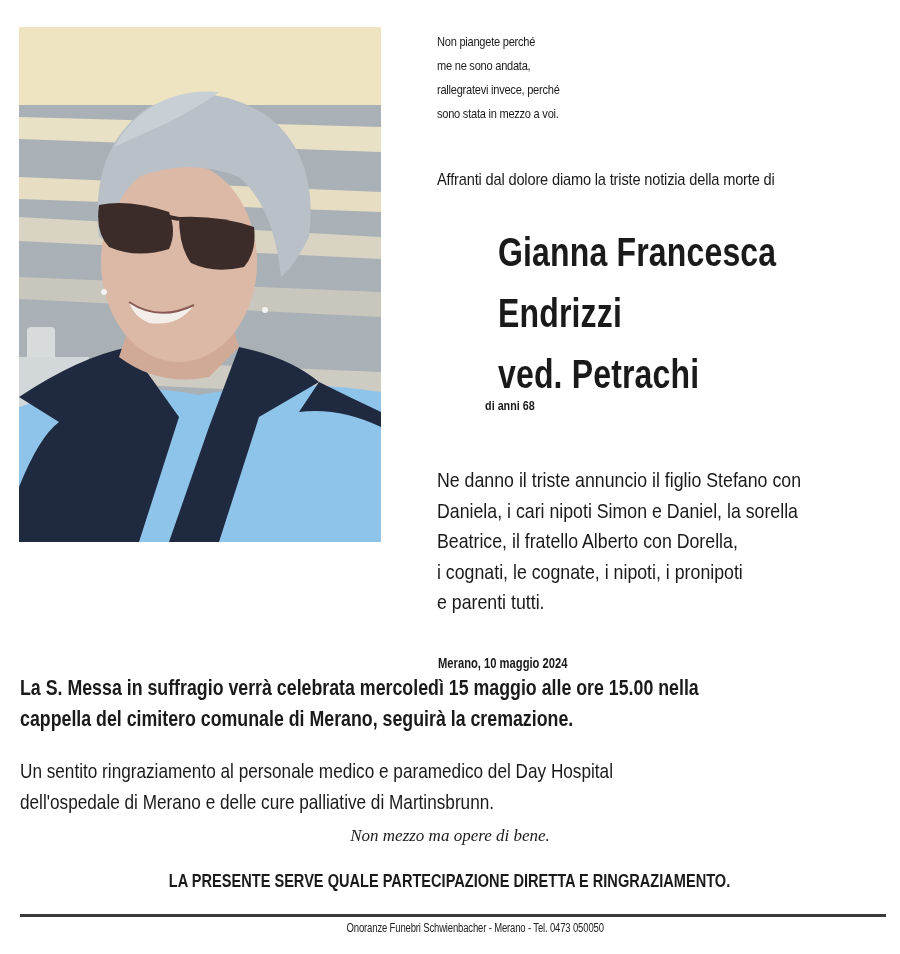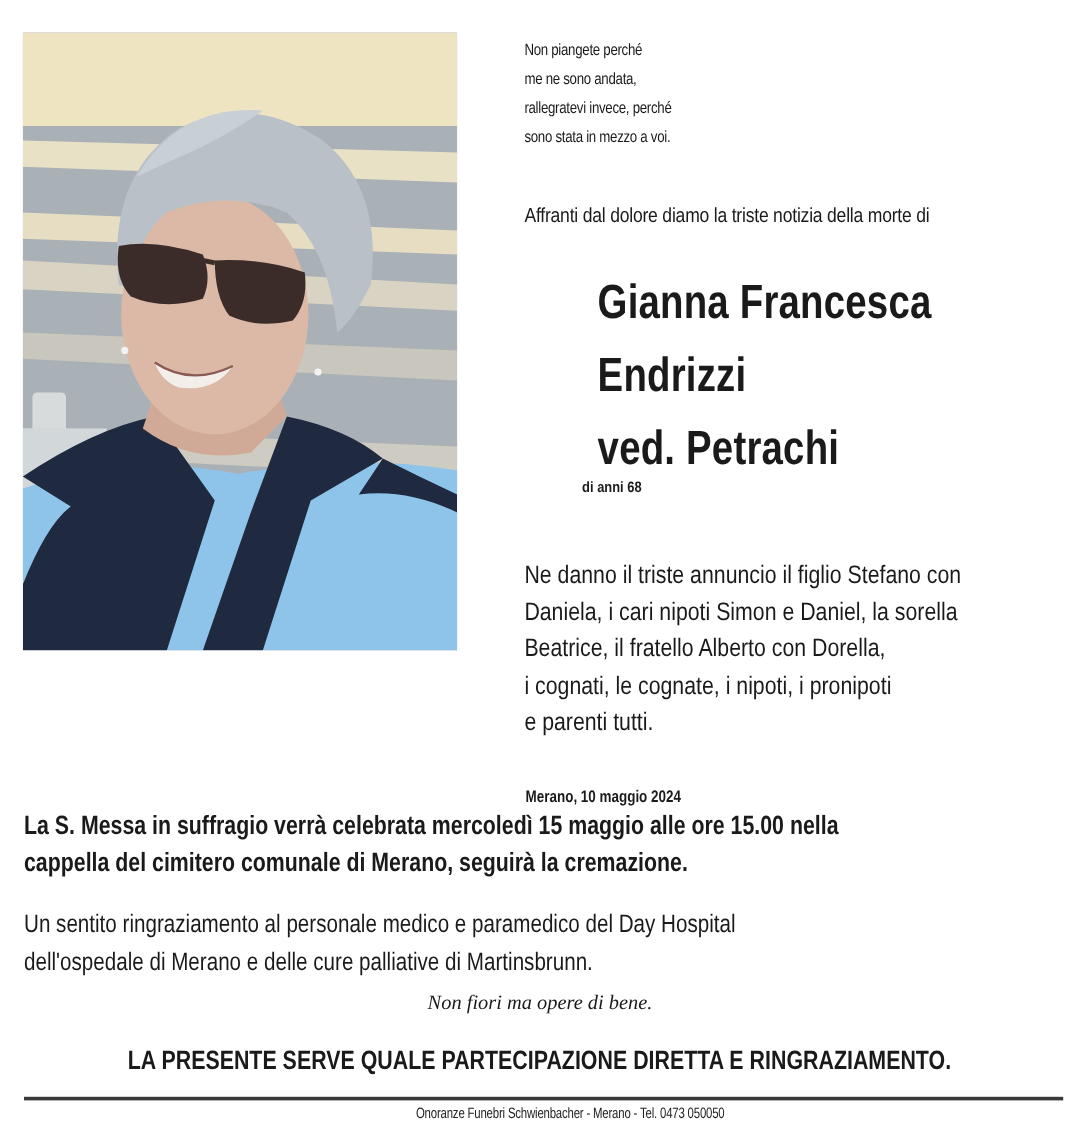--- a/index.html
+++ b/index.html
@@ -135,21 +135,21 @@
       font-size: 17px;
       white-space: nowrap;
     }
 
     .notice {
       position: absolute;
       left: 0;
       width: 900px;
       top: 871px;
       text-align: center;
-      font-size: 22px;
+      font-size: 18px;
       font-weight: bold;
       white-space: nowrap;
     }
     .notice span {
       display: inline-block;
       transform: scaleX(0.81);
       transform-origin: center top;
     }
 
     .divider {
@@ -251,21 +251,21 @@
 <div class="mass">
   <div>La S. Messa in suffragio verrà celebrata mercoledì 15 maggio alle ore 15.00 nella</div>
   <div>cappella del cimitero comunale di Merano, seguirà la cremazione.</div>
 </div>
 
 <div class="thanks">
   <div>Un sentito ringraziamento al personale medico e paramedico del Day Hospital</div>
   <div>dell'ospedale di Merano e delle cure palliative di Martinsbrunn.</div>
 </div>
 
-<div class="flowers">Non fiori ma opere di bene.</div>
+<div class="flowers">Non mezzo ma opere di bene.</div>
 
 <div class="notice">
   <span>LA PRESENTE SERVE QUALE PARTECIPAZIONE DIRETTA E RINGRAZIAMENTO.</span>
 </div>
 
 <div class="divider"></div>
 
 <div class="footer">
   <span>Onoranze Funebri Schwienbacher - Merano - Tel. 0473 050050</span>
 </div>

